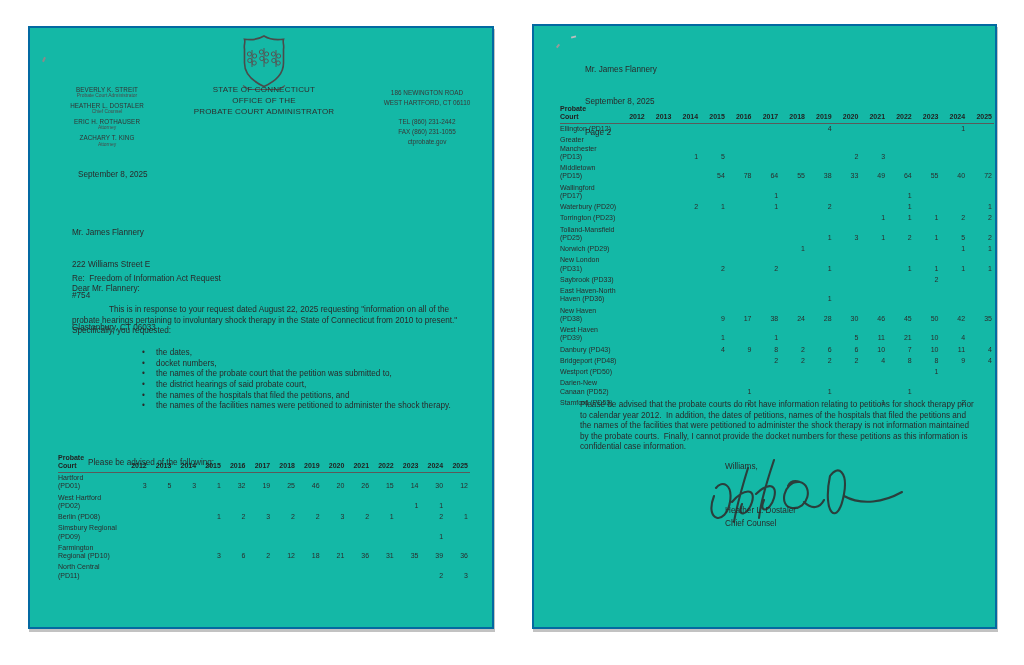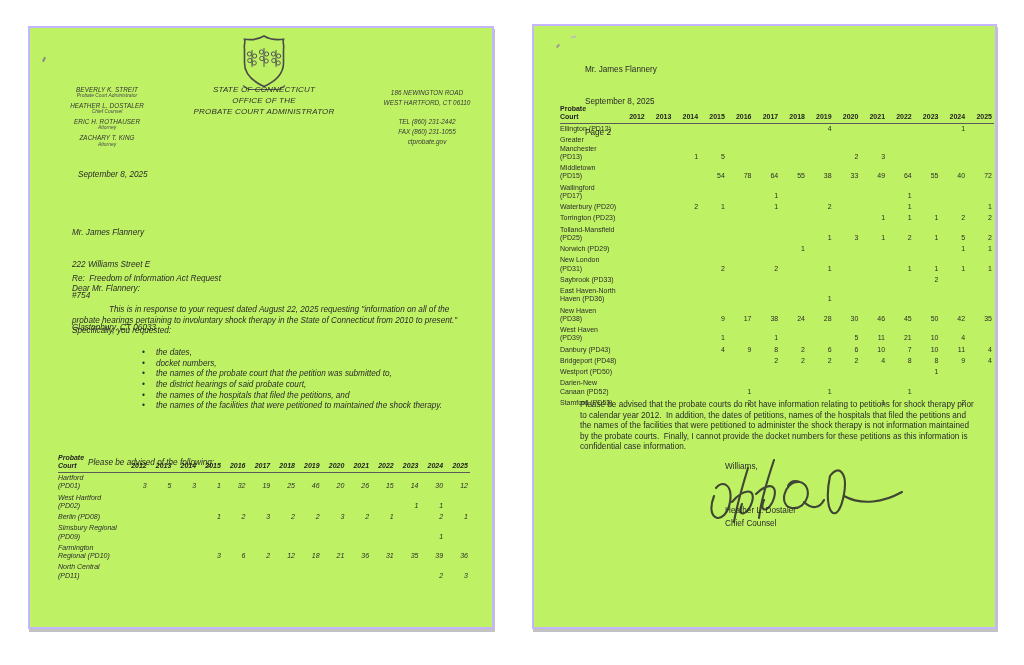--- a/index.html
+++ b/index.html
@@ -1,21 +1,21 @@
 <!DOCTYPE html>
 <html><head>
 <meta charset="utf-8">
 <style>
   * { margin:0; padding:0; box-sizing:border-box; }
   html,body { background:#ffffff; }
   body { font-family:"Liberation Sans","DejaVu Sans",sans-serif; color:#242424; }
   .stage { position:relative; width:1024px; height:665px; background:#ffffff; overflow:hidden; }
 
-  .page { position:absolute; background:#bef264; border:2px solid #c4b5fd; box-shadow:1px 3px 0 #c2c2c2; }
-  #page1 { left:28px; top:26px; width:466px; height:603px;font-style:italic; }
+  .page { position:absolute; background:#14b8a6; border:2px solid #0369a1; box-shadow:1px 3px 0 #c2c2c2; }
+  #page1 { left:28px; top:26px; width:466px; height:603px; }
   #page2 { left:532px; top:24px; width:465px; height:605px; }
 
   .abs { position:absolute; }
   .txt { font-size:8.2px; line-height:1.28; white-space:pre-wrap; color:#2a2a2a; }
 
   
   .lh-staff { left:6px; top:58px; width:142px; text-align:center; }
   .lh-staff .nm { font-size:6.3px; line-height:1.15; letter-spacing:.1px; color:#333; }
   .lh-staff .tt { font-size:4.9px; line-height:1.2; margin-bottom:3px; color:#4a4a4a; }
   .lh-org { left:133px; top:57px; width:202px; text-align:center; font-size:8px; line-height:1.35; color:#2e2e2e; letter-spacing:.2px; }
@@ -144,21 +144,21 @@
       <div class="bullet">
           <span class="dot">•</span>
           <span>the district hearings of said probate court,</span>
         </div>
       <div class="bullet">
           <span class="dot">•</span>
           <span>the names of the hospitals that filed the petitions, and</span>
         </div>
       <div class="bullet">
           <span class="dot">•</span>
-          <span>the names of the facilities that were petitioned to maintained the shock therapy.</span>
+          <span>the names of the facilities names were petitioned to administer the shock therapy.</span>
         </div>
     </div>
 
     <div class="abs txt" style="left:58px; top:406px;margin-top:24px;">Please be advised of the following:</div>
 
     <div class="abs tablebox1">
       <table class="data" id="tbl1">
           <thead>
             <tr>
               <th class="lbl">Probate<br>Court</th>

